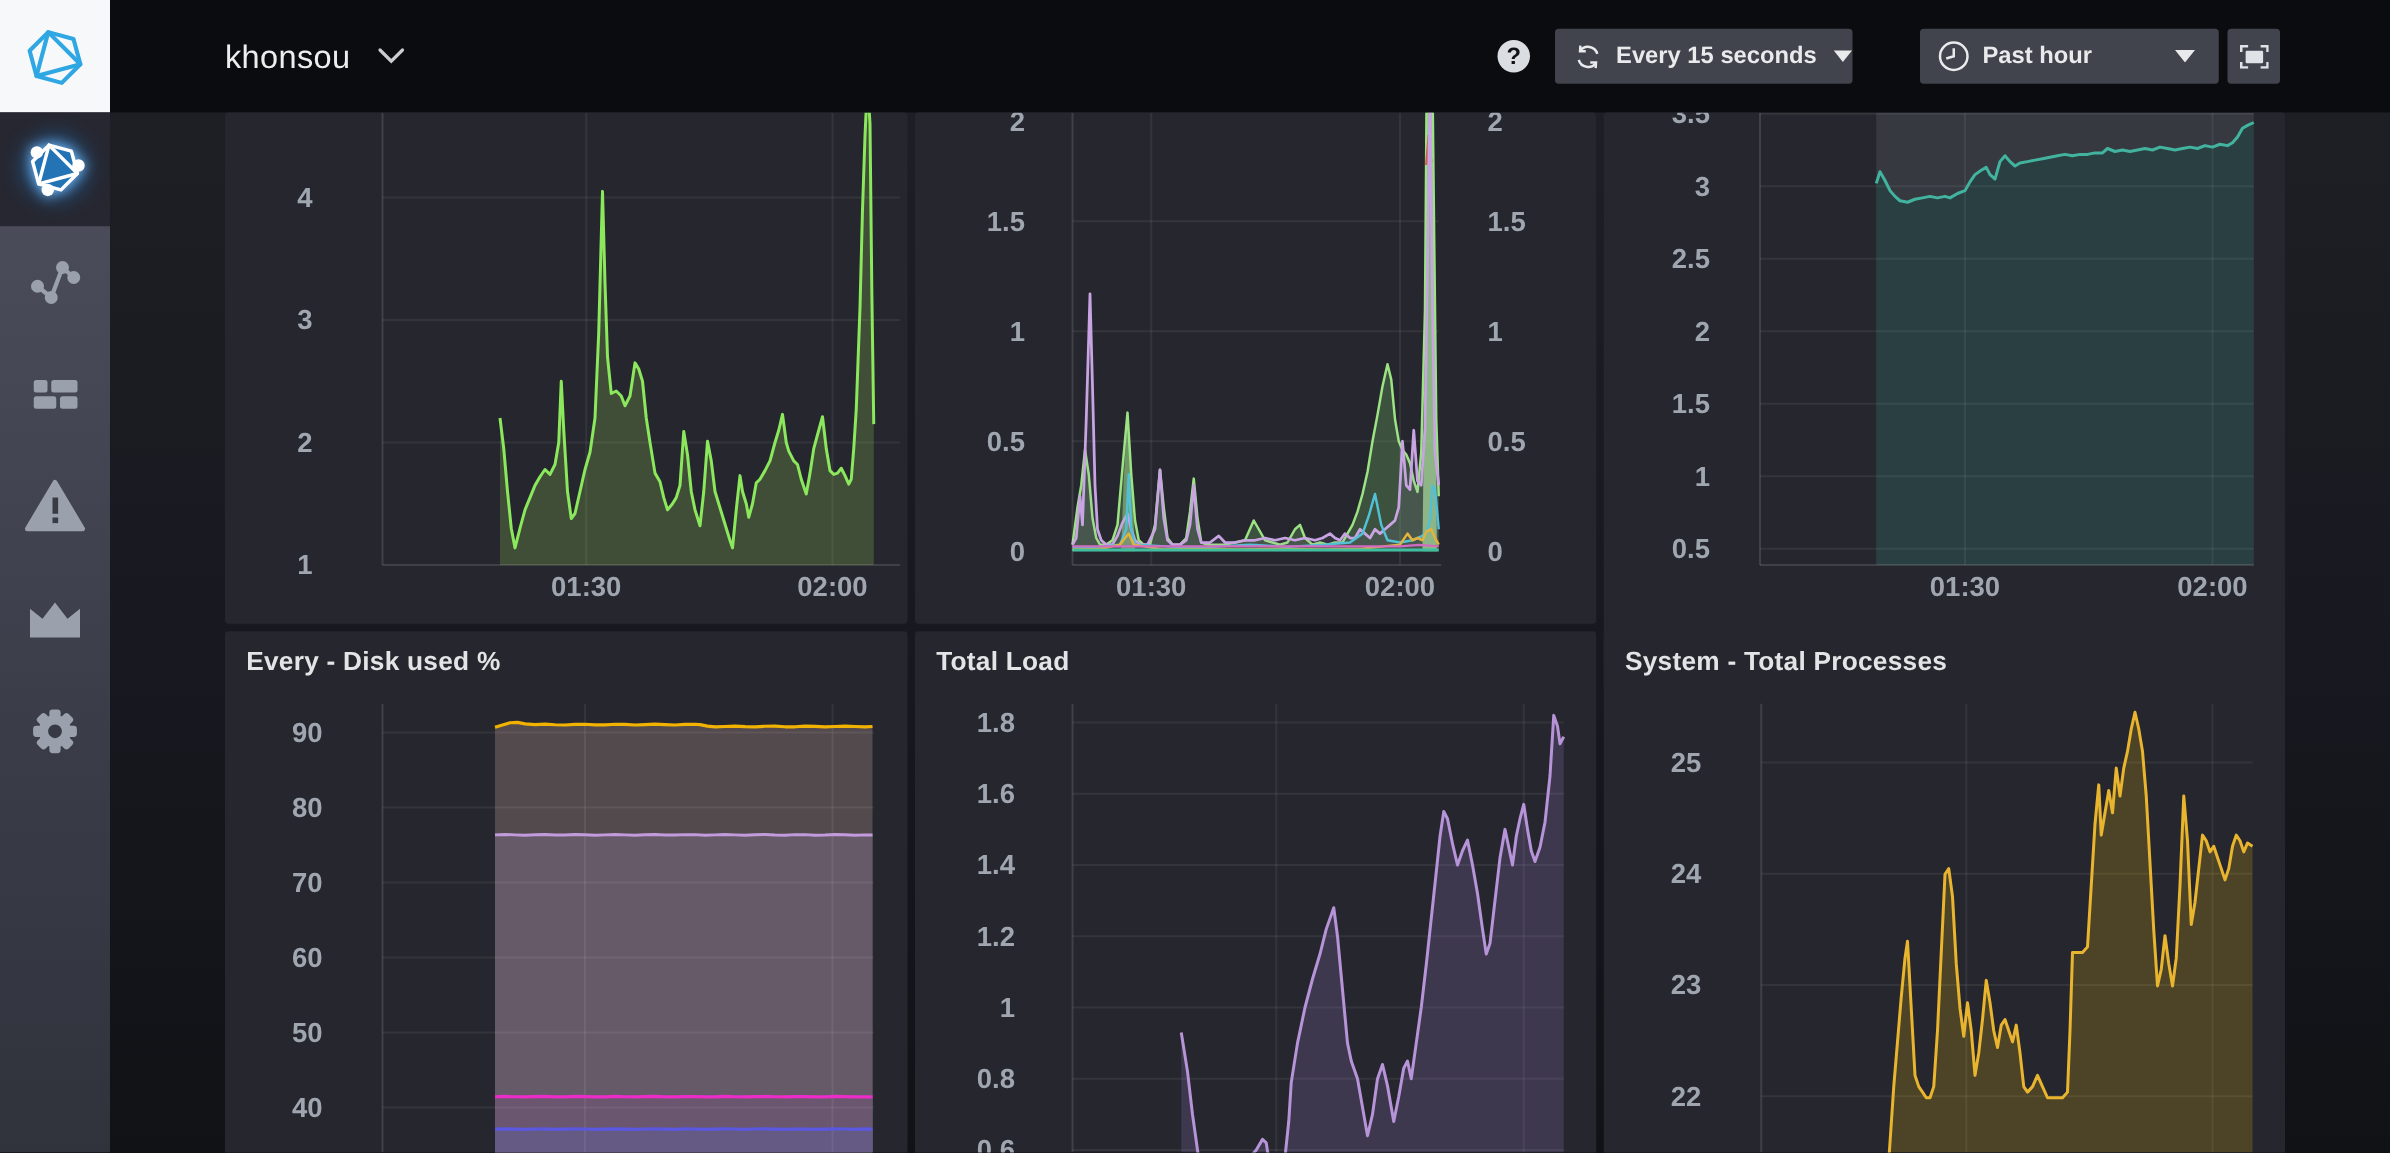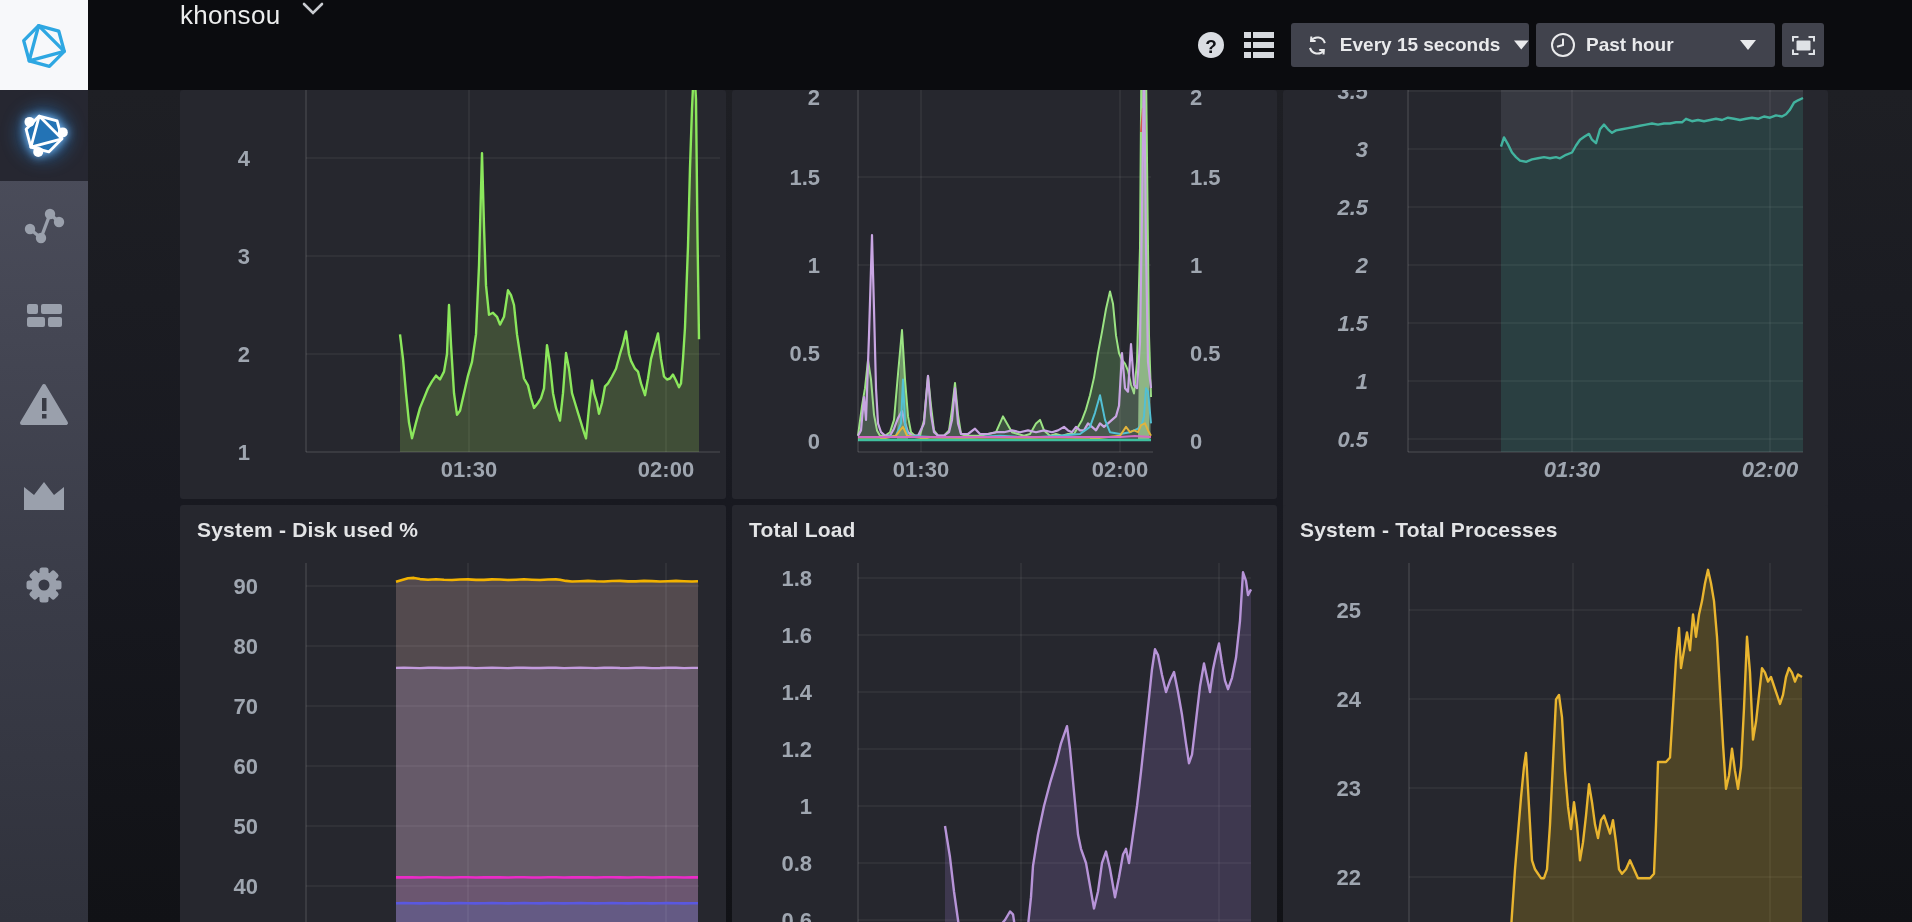--- a/index.html
+++ b/index.html
@@ -8,21 +8,21 @@
 #logo { position:absolute; left:0; top:0; width:88px; height:90px; background:#f7f8fa; }
 #sidebar { position:absolute; left:0; top:90px; width:88px; height:832px;
   background:linear-gradient(180deg,#4d4f5d 0%,#444653 30%,#3a3c48 60%,#30323c 100%); }
 #sbactive { position:absolute; left:0; top:0; width:88px; height:91px; background:#262731; }
 #main { position:absolute; left:88px; top:90px; width:1824px; height:832px;
   background:linear-gradient(180deg,#1e1f24 0%,#181920 50%,#111216 100%); }
 .panel { position:absolute; background:#26272e; border-radius:3px; overflow:hidden; }
 .ptitle { position:absolute; left:17px; top:13px; font-size:21px; font-weight:bold; color:#e3e4e6;
   letter-spacing:0.2px; }
 .psvg { position:absolute; left:0; top:0; }
-#title { position:absolute; left:180px; top:0; height:90px; display:flex; align-items:flex-start;
+#title { position:absolute; left:180px; top:0; height:90px; display:flex; align-items:center;
   color:#eceded; font-size:26px; font-weight:400; letter-spacing:0.3px; }
 .hbtn { position:absolute; top:23px; height:44px; background:#41434d; border-radius:3px;
   color:#e9eaec; font-size:19px; font-weight:bold; display:flex; align-items:center; white-space:nowrap; }
 </style></head>
 <body>
 <div id="page">
 <div id="header">
   <div id="title">khonsou
     <svg width="34" height="18" viewBox="0 0 34 18" style="margin-left:16px">
       <path d="M8,4 L17,13 L26,4" fill="none" stroke="#c9ccd1" stroke-width="2.6" stroke-linecap="round"></path>
@@ -33,21 +33,21 @@
     <text x="14" y="15" font-size="19" font-weight="bold" fill="#101115" text-anchor="middle" dominant-baseline="central" font-family="Liberation Sans">?</text>
   </svg>
   <svg style="position:absolute;left:1244px;top:32px" width="30" height="26" viewBox="0 0 30 26">
     <rect x="0" y="0" width="7" height="6" fill="#d6d9de"></rect>
         <rect x="9" y="0" width="21" height="6" fill="#d6d9de"></rect>
     <rect x="0" y="10" width="7" height="6" fill="#d6d9de"></rect>
         <rect x="9" y="10" width="21" height="6" fill="#d6d9de"></rect>
     <rect x="0" y="20" width="7" height="6" fill="#d6d9de"></rect>
         <rect x="9" y="20" width="21" height="6" fill="#d6d9de"></rect>
   </svg>
-  <div class="hbtn" style="left:1291px; width:238px;">
+  <div class="hbtn" style="left:1244px; width:238px;">
     <svg width="25" height="25" viewBox="0 0 24 24" style="margin-left:15px" fill="none" stroke="#e9eaec" stroke-width="2.1">
       <path d="M19.8,9.5 a8.2,8.2 0 0 0 -14.5,-2.6"></path>
       <path d="M4.2,14.5 a8.2,8.2 0 0 0 14.5,2.6"></path>
       <path d="M5.6,2.5 L5.3,7.3 L10.1,7.2"></path>
       <path d="M18.4,21.5 L18.7,16.7 L13.9,16.8"></path>
     </svg>
     <span style="margin-left:11px">Every 15 seconds</span>
     <svg width="16" height="10" viewBox="0 0 16 10" style="margin-left:14px">
           <path d="M0,0 L16,0 L8,10 Z" fill="#e9eaec"></path>
         </svg>
@@ -179,21 +179,21 @@
           <text x="820" y="97" fill="#9fa6b0" font-size="22" font-weight="bold" text-anchor="end" dominant-baseline="central">2</text>
           <text x="1190" y="441" fill="#9fa6b0" font-size="22" font-weight="bold" text-anchor="start" dominant-baseline="central">0</text>
           <text x="1190" y="353" fill="#9fa6b0" font-size="22" font-weight="bold" text-anchor="start" dominant-baseline="central">0.5</text>
           <text x="1190" y="265" fill="#9fa6b0" font-size="22" font-weight="bold" text-anchor="start" dominant-baseline="central">1</text>
           <text x="1190" y="177" fill="#9fa6b0" font-size="22" font-weight="bold" text-anchor="start" dominant-baseline="central">1.5</text>
           <text x="1190" y="97" fill="#9fa6b0" font-size="22" font-weight="bold" text-anchor="start" dominant-baseline="central">2</text>
           <text x="921" y="477" fill="#9fa6b0" font-size="22" font-weight="bold" text-anchor="middle">01:30</text>
           <text x="1120" y="477" fill="#9fa6b0" font-size="22" font-weight="bold" text-anchor="middle">02:00</text>
         </svg>
   </div>
-  <div class="panel" style="left:1195px; top:0; width:545px; height:464px;font-style:italic;">
+  <div class="panel" style="left:1195px; top:0; width:545px; height:464px;">
     <svg class="psvg" width="545" height="409" viewBox="1283 90 545 409">
           <line x1="1408" y1="91" x2="1803" y2="91" stroke="rgba(255,255,255,0.065)" stroke-width="1.6"></line>
           <line x1="1408" y1="149" x2="1803" y2="149" stroke="rgba(255,255,255,0.065)" stroke-width="1.6"></line>
           <line x1="1408" y1="207" x2="1803" y2="207" stroke="rgba(255,255,255,0.065)" stroke-width="1.6"></line>
           <line x1="1408" y1="265" x2="1803" y2="265" stroke="rgba(255,255,255,0.065)" stroke-width="1.6"></line>
           <line x1="1408" y1="323" x2="1803" y2="323" stroke="rgba(255,255,255,0.065)" stroke-width="1.6"></line>
           <line x1="1408" y1="381" x2="1803" y2="381" stroke="rgba(255,255,255,0.065)" stroke-width="1.6"></line>
           <line x1="1408" y1="439" x2="1803" y2="439" stroke="rgba(255,255,255,0.065)" stroke-width="1.6"></line>
           <line x1="1572" y1="90" x2="1572" y2="452" stroke="rgba(255,255,255,0.065)" stroke-width="1.6"></line>
           <line x1="1770" y1="90" x2="1770" y2="452" stroke="rgba(255,255,255,0.065)" stroke-width="1.6"></line>
@@ -207,21 +207,21 @@
           <text x="1368" y="207" fill="#9fa6b0" font-size="22" font-weight="bold" text-anchor="end" dominant-baseline="central">2.5</text>
           <text x="1368" y="265" fill="#9fa6b0" font-size="22" font-weight="bold" text-anchor="end" dominant-baseline="central">2</text>
           <text x="1368" y="323" fill="#9fa6b0" font-size="22" font-weight="bold" text-anchor="end" dominant-baseline="central">1.5</text>
           <text x="1368" y="381" fill="#9fa6b0" font-size="22" font-weight="bold" text-anchor="end" dominant-baseline="central">1</text>
           <text x="1368" y="439" fill="#9fa6b0" font-size="22" font-weight="bold" text-anchor="end" dominant-baseline="central">0.5</text>
           <text x="1572" y="477" fill="#9fa6b0" font-size="22" font-weight="bold" text-anchor="middle">01:30</text>
           <text x="1770" y="477" fill="#9fa6b0" font-size="22" font-weight="bold" text-anchor="middle">02:00</text>
         </svg>
   </div>
   <div class="panel" style="left:92px; top:415px; width:546px; height:500px;">
-    <div class="ptitle">System - Disk used %</div>
+    <div class="ptitle">Every - Disk used %</div>
     <svg class="psvg" width="546" height="500" viewBox="180 505 546 500">
           <path d="M396.0,581.8 L402.0,580.0 L408.0,578.2 L414.0,577.9 L420.0,579.1 L428.0,579.7 L436.0,579.3 L444.0,579.8 L452.0,580.0 L460.0,579.5 L468.0,579.4 L476.0,579.9 L484.0,579.9 L492.0,579.4 L500.0,579.5 L508.0,580.0 L516.0,579.7 L524.0,579.3 L532.0,579.7 L540.0,580.0 L548.0,579.5 L556.0,579.4 L560.0,579.7 L566.0,580.9 L572.0,581.5 L580.0,581.2 L588.0,580.9 L596.0,581.3 L604.0,581.5 L612.0,581.0 L620.0,580.9 L628.0,581.4 L636.0,581.4 L644.0,580.9 L652.0,581.1 L660.0,581.5 L668.0,581.2 L676.0,580.9 L684.0,581.2 L692.0,581.5 L698.0,581.2 L698.0,922.0 L396.0,922.0 Z" fill="#534a4e"></path>
           <path d="M396.0,667.9 L404.0,667.6 L412.0,667.9 L420.0,668.1 L428.0,667.8 L436.0,667.7 L444.0,668.0 L452.0,668.0 L460.0,667.7 L468.0,667.8 L476.0,668.1 L484.0,667.9 L492.0,667.6 L500.0,667.9 L508.0,668.1 L516.0,667.8 L524.0,667.7 L532.0,668.0 L540.0,668.0 L548.0,667.7 L556.0,667.7 L564.0,668.1 L572.0,667.9 L580.0,667.6 L588.0,667.9 L596.0,668.1 L604.0,667.8 L612.0,667.6 L620.0,668.0 L628.0,668.1 L636.0,667.7 L644.0,667.7 L652.0,668.1 L660.0,668.0 L668.0,667.6 L676.0,667.8 L684.0,668.1 L692.0,667.9 L698.0,667.9 L698.0,922.0 L396.0,922.0 Z" fill="#665a69"></path>
           <path d="M396.0,877.4 L404.0,877.2 L412.0,877.4 L420.0,877.5 L428.0,877.3 L436.0,877.2 L444.0,877.5 L452.0,877.5 L460.0,877.2 L468.0,877.3 L476.0,877.5 L484.0,877.4 L492.0,877.2 L500.0,877.4 L508.0,877.5 L516.0,877.3 L524.0,877.2 L532.0,877.5 L540.0,877.5 L548.0,877.3 L556.0,877.3 L564.0,877.5 L572.0,877.4 L580.0,877.2 L588.0,877.4 L596.0,877.5 L604.0,877.3 L612.0,877.2 L620.0,877.4 L628.0,877.5 L636.0,877.3 L644.0,877.3 L652.0,877.5 L660.0,877.4 L668.0,877.2 L676.0,877.3 L684.0,877.5 L692.0,877.4 L698.0,877.4 L698.0,922.0 L396.0,922.0 Z" fill="#6b5670"></path>
           <path d="M396.0,903.3 L404.0,903.1 L412.0,903.3 L420.0,903.4 L428.0,903.2 L436.0,903.1 L444.0,903.4 L452.0,903.3 L460.0,903.1 L468.0,903.2 L476.0,903.4 L484.0,903.3 L492.0,903.1 L500.0,903.3 L508.0,903.4 L516.0,903.2 L524.0,903.1 L532.0,903.3 L540.0,903.4 L548.0,903.1 L556.0,903.2 L564.0,903.4 L572.0,903.3 L580.0,903.1 L588.0,903.2 L596.0,903.4 L604.0,903.2 L612.0,903.1 L620.0,903.3 L628.0,903.4 L636.0,903.2 L644.0,903.2 L652.0,903.4 L660.0,903.3 L668.0,903.1 L676.0,903.2 L684.0,903.4 L692.0,903.2 L698.0,903.3 L698.0,922.0 L396.0,922.0 Z" fill="#645a84"></path>
           <line x1="306" y1="586" x2="699" y2="586" stroke="rgba(255,255,255,0.065)" stroke-width="1.6"></line>
           <line x1="306" y1="646" x2="699" y2="646" stroke="rgba(255,255,255,0.065)" stroke-width="1.6"></line>
           <line x1="306" y1="706" x2="699" y2="706" stroke="rgba(255,255,255,0.065)" stroke-width="1.6"></line>
           <line x1="306" y1="766" x2="699" y2="766" stroke="rgba(255,255,255,0.065)" stroke-width="1.6"></line>
           <line x1="306" y1="826" x2="699" y2="826" stroke="rgba(255,255,255,0.065)" stroke-width="1.6"></line>

